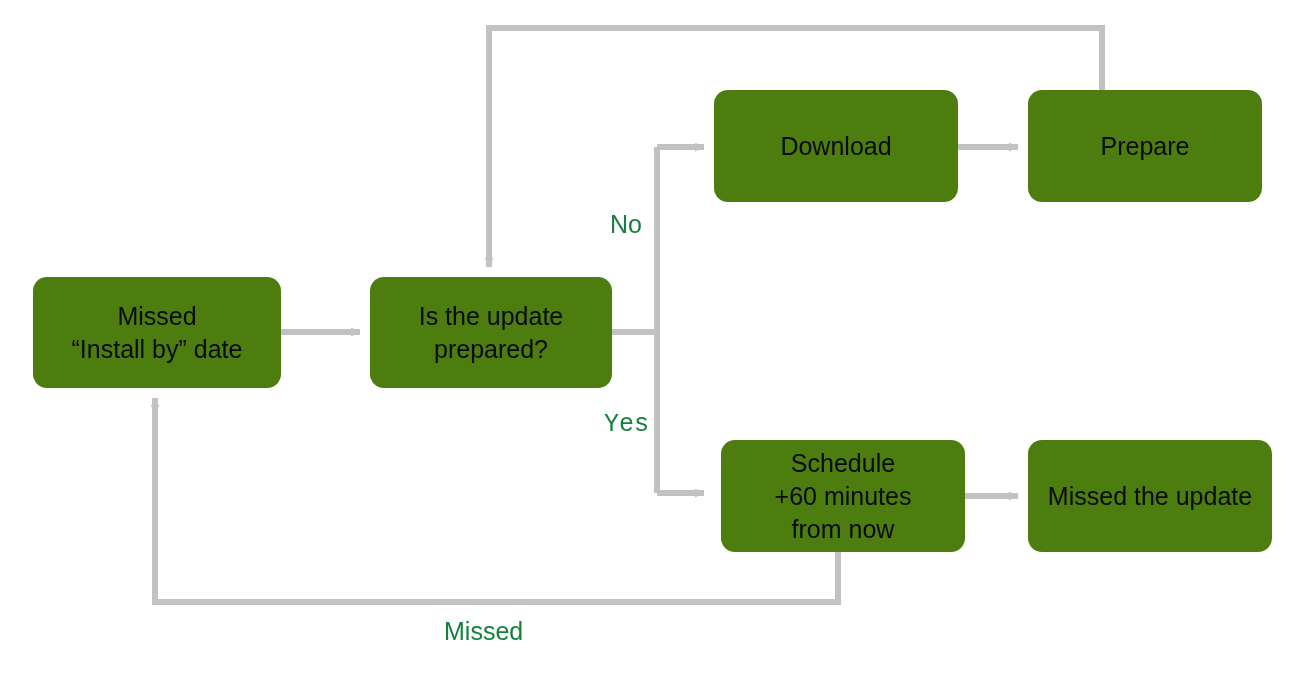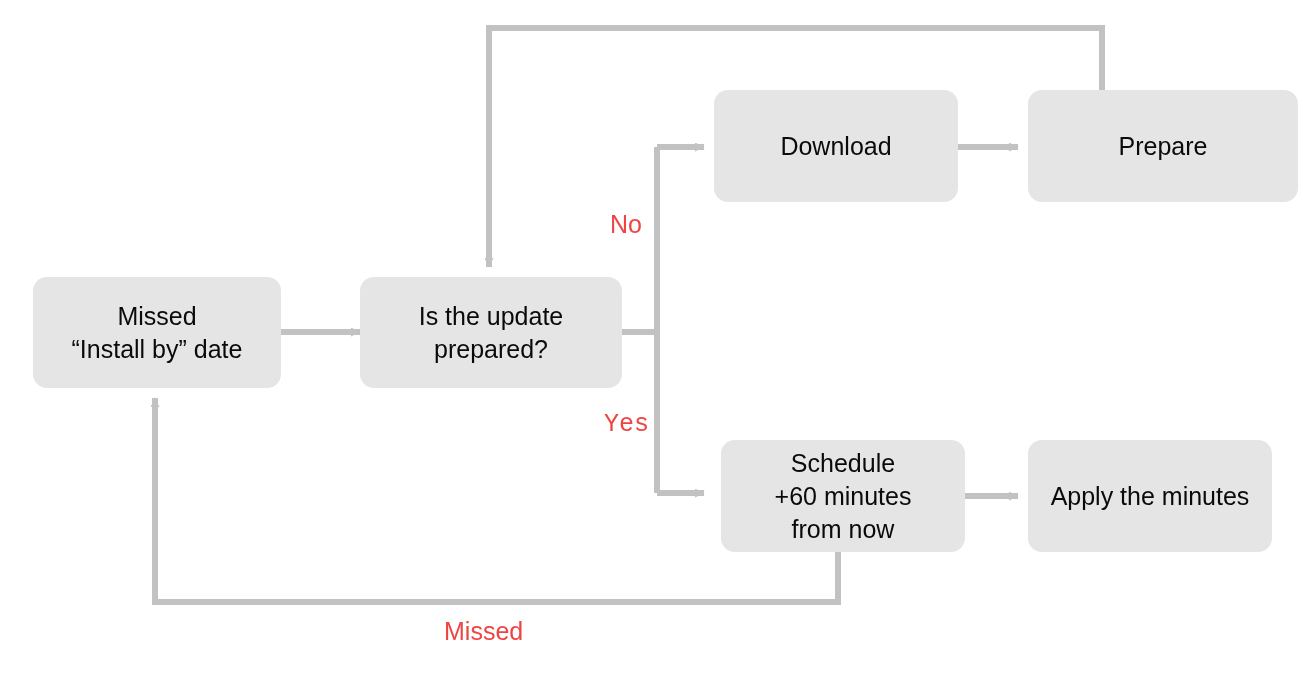--- a/index.html
+++ b/index.html
@@ -2,35 +2,35 @@
 <html><head>
 <meta charset="utf-8">
 <style>
   html, body { margin:0; padding:0; background:#ffffff; }
   body { width:1303px; height:673px; overflow:hidden;
          font-family:"Liberation Sans", sans-serif; }
   #stage { position:relative; width:1303px; height:673px; background:#ffffff; }
 
   .node {
     position:absolute;
-    background:#e5e5e5;
+    background:#4d7c0f;
     border-radius:14px;
     display:flex; align-items:center; justify-content:center;
     text-align:center;
     color:#0a0a0a;
     font-size:25px;
     line-height:33px;
     white-space:pre-line;
     box-sizing:border-box;
     padding:12px 8px;
   }
 
   .edge-label {
     position:absolute;
-    color:#ef4444;
+    color:#15803d;
     font-size:25px;
     line-height:29px;
     white-space:nowrap;
   }
 
   svg.links { position:absolute; left:0; top:0; width:1303px; height:673px; }
 </style>
 </head>
 <body>
 
@@ -56,32 +56,32 @@
     <path d="M 1102 90 L 1102 28 L 489 28 L 489 267" fill="none" stroke="#c2c2c2" stroke-width="6" marker-end="url(#ah)"></path>
 
     <path d="M 958 496 L 1018 496" fill="none" stroke="#c2c2c2" stroke-width="6" marker-end="url(#ah)"></path>
 
     <path d="M 838 552 L 838 602 L 155 602 L 155 398" fill="none" stroke="#c2c2c2" stroke-width="6" marker-end="url(#ah)"></path>
   </svg>
 
   <div class="node" style="left:33px; top:277px; width:248px; height:111px;">Missed
 “Install by” date</div>
 
-  <div class="node" style="left:360px; top:277px; width:262px; height:111px;">Is the update
+  <div class="node" style="left:370px; top:277px; width:242px; height:111px;">Is the update
 prepared?</div>
 
   <div class="node" style="left:714px; top:90px; width:244px; height:112px;">Download</div>
 
-  <div class="node" style="left:1028px; top:90px; width:270px; height:112px;">Prepare</div>
+  <div class="node" style="left:1028px; top:90px; width:234px; height:112px;">Prepare</div>
 
   <div class="node" style="left:714px; top:440px; width:244px; height:112px;margin-left:7px;">Schedule
 +60 minutes
 from now</div>
 
-  <div class="node" style="left:1028px; top:440px; width:244px; height:112px;">Apply the minutes</div>
+  <div class="node" style="left:1028px; top:440px; width:244px; height:112px;">Missed the update</div>
 
   <div class="edge-label" style="left:610px; top:210px;">No</div>
 
   <div class="edge-label" style="left:604px; top:410px;font-family:Liberation Mono, monospace;">Yes</div>
 
   <div class="edge-label" style="left:444px; top:617px;">Missed</div>
 
 </div>
 
 </body></html>

